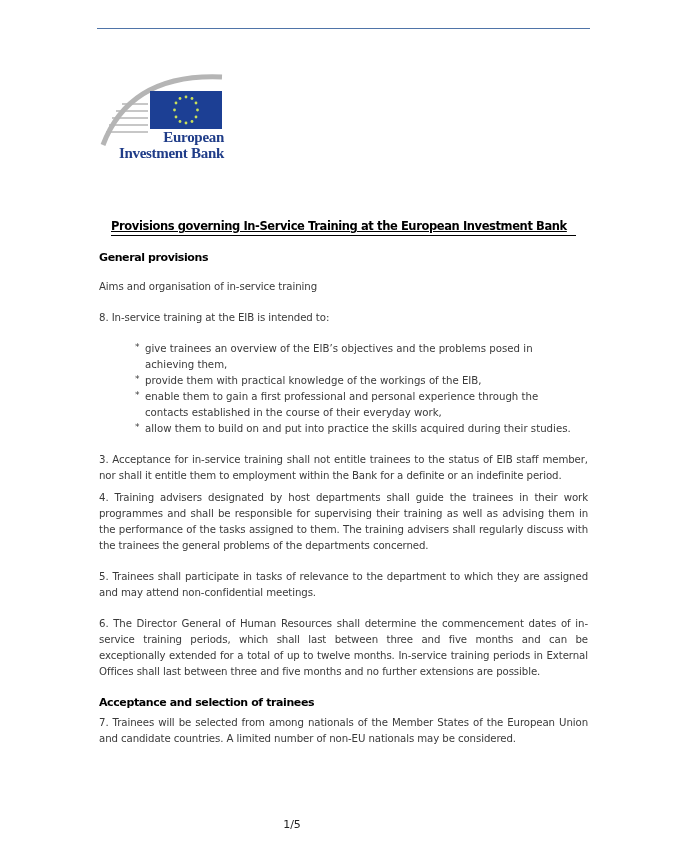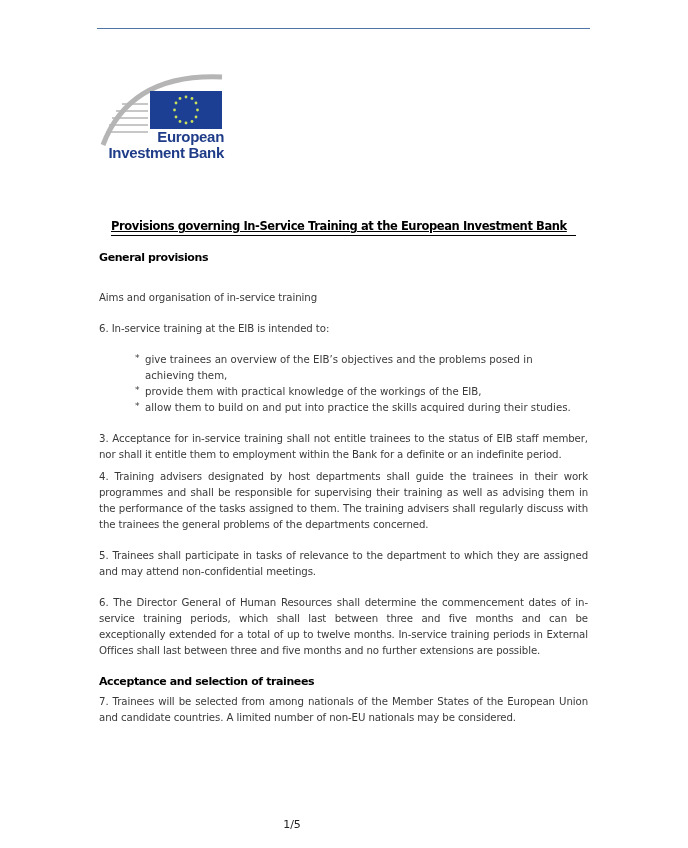--- a/index.html
+++ b/index.html
@@ -1,21 +1,21 @@
 <!DOCTYPE html>
 <html><head>
 <meta charset="utf-8">
 <style>
   html, body { margin: 0; padding: 0; background: #ffffff; }
   body { width: 688px; height: 848px; position: relative; overflow: hidden;
          font-family: "DejaVu Sans", sans-serif; color: #3a3a3a; }
   .top-rule { position: absolute; left: 97px; top: 28px; width: 493px; height: 1px; background: #4f74a8; }
   .logo { position: absolute; left: 100px; top: 63px; width: 125px; height: 100px; }
   .logo-text { position: absolute; left: 100px; top: 129px; width: 124px; text-align: right;
-               color: #1f3c88; font-family: Liberation Sans, sans-serif; font-size: 15px; line-height: 16px; font-weight: 600; letter-spacing: -0.3px; }
+               color: #1f3c88; font-family: Liberation Serif, serif; font-size: 15px; line-height: 16px; font-weight: 600; letter-spacing: -0.3px; }
   .content { position: absolute; left: 99px; top: 207px; width: 489px; }
   .doc-title { font-size: 11.5px; font-weight: bold; color: #000; text-decoration: underline;
                border-bottom: 1px solid #000; padding-bottom: 2px; margin: 12px; letter-spacing: -0.4px; white-space: nowrap; }
   h2.section { font-size: 11px; font-weight: bold; color: #000; margin: 0; letter-spacing: -0.4px; }
   p { margin: 0; font-size: 10.2px; line-height: 16px; text-align: justify; letter-spacing: -0.1px; }
   ul.bullets { list-style: none; margin: 4px; padding: 0 0 0 32px; }
   ul.bullets li { font-size: 10.2px; line-height: 16px; position: relative; padding-left: 10px; }
   ul.bullets li::before { content: "*"; position: absolute; left: 0; top: -2px; font-size: 9px; }
   .page-num { position: absolute; left: 0; width: 584px; top: 818px; text-align: center;
               font-size: 11px; color: #222; }
@@ -52,27 +52,28 @@
   <div>European</div>
   <div>Investment Bank</div>
 </div>
 
 <div class="content">
   <div class="doc-title">Provisions governing In-Service Training at the European Investment Bank</div>
 
   <h2 class="section" style="margin-top:15px">General provisions</h2>
 
 
-  <p style="margin-top:26px">Aims and organisation of in-service training</p>
+  <p style="margin-top:15px">Aims and organisation of in-service training</p>
 
-  <p style="margin-top:15px">6. In-service training at the EIB is intended to:</p>
+  <p style="margin-top:15px">8. In-service training at the EIB is intended to:</p>
 
   <ul class="bullets" style="margin-top:15px">
     <li>give trainees an overview of the EIB’s objectives and the problems posed in achieving them,</li>
     <li>provide them with practical knowledge of the workings of the EIB,</li>
+    <li style="width:400px">enable them to gain a first professional and personal experience through the contacts established in the course of their everyday work,</li>
     <li>allow them to build on and put into practice the skills acquired during their studies.</li>
   </ul>
 
   <p style="margin-top:15px">3. Acceptance for in-service training shall not entitle trainees to the status of EIB staff member, nor shall it entitle them to employment within the Bank for a definite or an indefinite period.</p>
 
   <p style="margin-top:6px">4. Training advisers designated by host departments shall guide the trainees in their work programmes and shall be responsible for supervising their training as well as advising them in the performance of the tasks assigned to them. The training advisers shall regularly discuss with the trainees the general problems of the departments concerned.</p>
 
   <p style="margin-top:15px">5. Trainees shall participate in tasks of relevance to the department to which they are assigned and may attend non-confidential meetings.</p>
 
   <p style="margin-top:15px">6. The Director General of Human Resources shall determine the commencement dates of in-service training periods, which shall last between three and five months and can be exceptionally extended for a total of up to twelve months. In-service training periods in External Offices shall last between three and five months and no further extensions are possible.</p>

